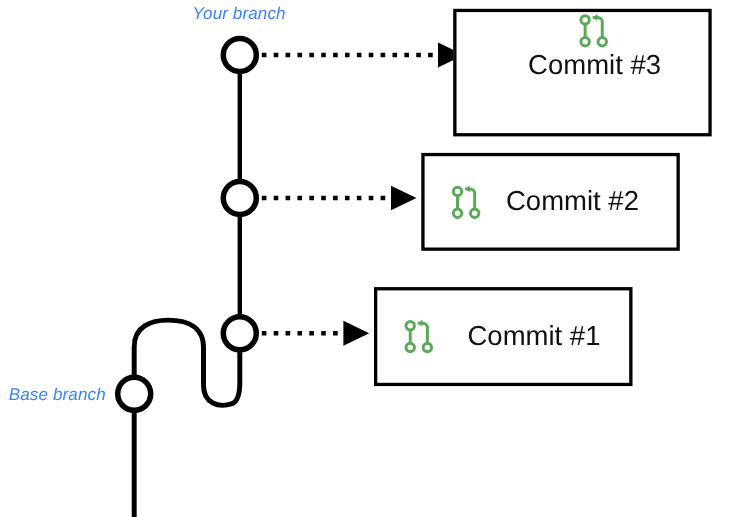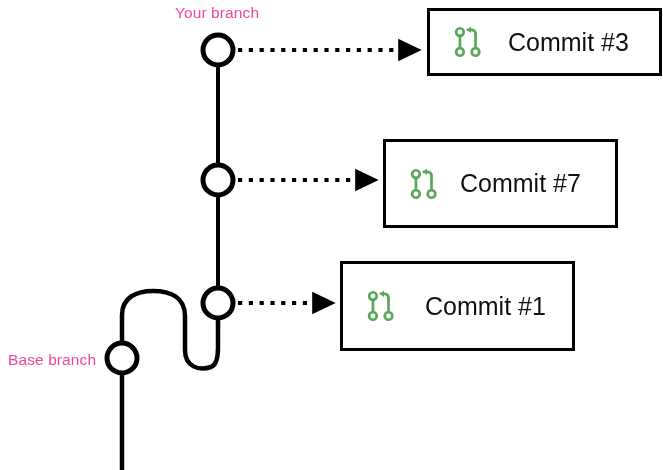--- a/index.html
+++ b/index.html
@@ -21,42 +21,43 @@
   #diagram-svg {
     position: absolute;
     left: 0;
     top: 0;
     width: 663px;
     height: 470px;
   }
   .branch-label {
     position: absolute;
     font-family: "Liberation Sans", sans-serif;
+    font-style: italic;
     font-size: 15.5px;
-    color: #ec4899;
+    color: #3b82f6;
     white-space: nowrap;
     letter-spacing: 0.1px;
   }
   #label-your-branch {
     left: 175px;
     top: 4px;
   }
   #label-base-branch {
     left: 8px;
     top: 351px;
   }
   .commit-box {
     position: absolute;
     box-sizing: border-box;
     background: #ffffff;
     border: 3px solid #000000;
     display: flex;
     align-items: center;
   }
-  #commit-box-3 { left: 427px; top: 8px;   width: 235px; height: 68px; }
+  #commit-box-3 { left: 412px; top: 8px;   width: 235px; height: 116px; flex-direction: column; }
   #commit-box-2 { left: 383px; top: 139px; width: 235px; height: 89px; }
   #commit-box-1 { left: 340px; top: 261px; width: 235px; height: 90px; }
 
   .commit-icon {
     flex: 0 0 auto;
     margin-left: 22px;
     width: 34px;
     height: 34px;
     display: block;
   }
@@ -124,21 +125,21 @@
   <div class="commit-box" id="commit-box-2">
     <svg class="commit-icon" viewBox="0 0 24 24">
       <circle cx="5.6" cy="5" r="2.7" fill="none" stroke="#5aa85a" stroke-width="1.9"></circle>
       <circle cx="5.6" cy="19" r="2.7" fill="none" stroke="#5aa85a" stroke-width="1.9"></circle>
       <line x1="5.6" y1="7.8" x2="5.6" y2="16.2" stroke="#5aa85a" stroke-width="1.9"></line>
       <circle cx="16.6" cy="19" r="2.7" fill="none" stroke="#5aa85a" stroke-width="1.9"></circle>
       <path d="M16.6,16.2 L16.6,6.2" fill="none" stroke="#5aa85a" stroke-width="1.9" stroke-linecap="round"></path>
       <path d="M16.6,6.2 C16.6,4.4 15.3,3.4 13.6,3.4 L11.2,3.4" fill="none" stroke="#5aa85a" stroke-width="1.9" stroke-linecap="round"></path>
       <path d="M13.4,1.1 L10.7,3.4 L13.4,5.7 Z" fill="#5aa85a"></path>
     </svg>
-    <span class="commit-label">Commit #7</span>
+    <span class="commit-label">Commit #2</span>
   </div>
 
   <div class="commit-box" id="commit-box-1">
     <svg class="commit-icon" viewBox="0 0 24 24">
       <circle cx="5.6" cy="5" r="2.7" fill="none" stroke="#5aa85a" stroke-width="1.9"></circle>
       <circle cx="5.6" cy="19" r="2.7" fill="none" stroke="#5aa85a" stroke-width="1.9"></circle>
       <line x1="5.6" y1="7.8" x2="5.6" y2="16.2" stroke="#5aa85a" stroke-width="1.9"></line>
       <circle cx="16.6" cy="19" r="2.7" fill="none" stroke="#5aa85a" stroke-width="1.9"></circle>
       <path d="M16.6,16.2 L16.6,6.2" fill="none" stroke="#5aa85a" stroke-width="1.9" stroke-linecap="round"></path>
       <path d="M16.6,6.2 C16.6,4.4 15.3,3.4 13.6,3.4 L11.2,3.4" fill="none" stroke="#5aa85a" stroke-width="1.9" stroke-linecap="round"></path>

